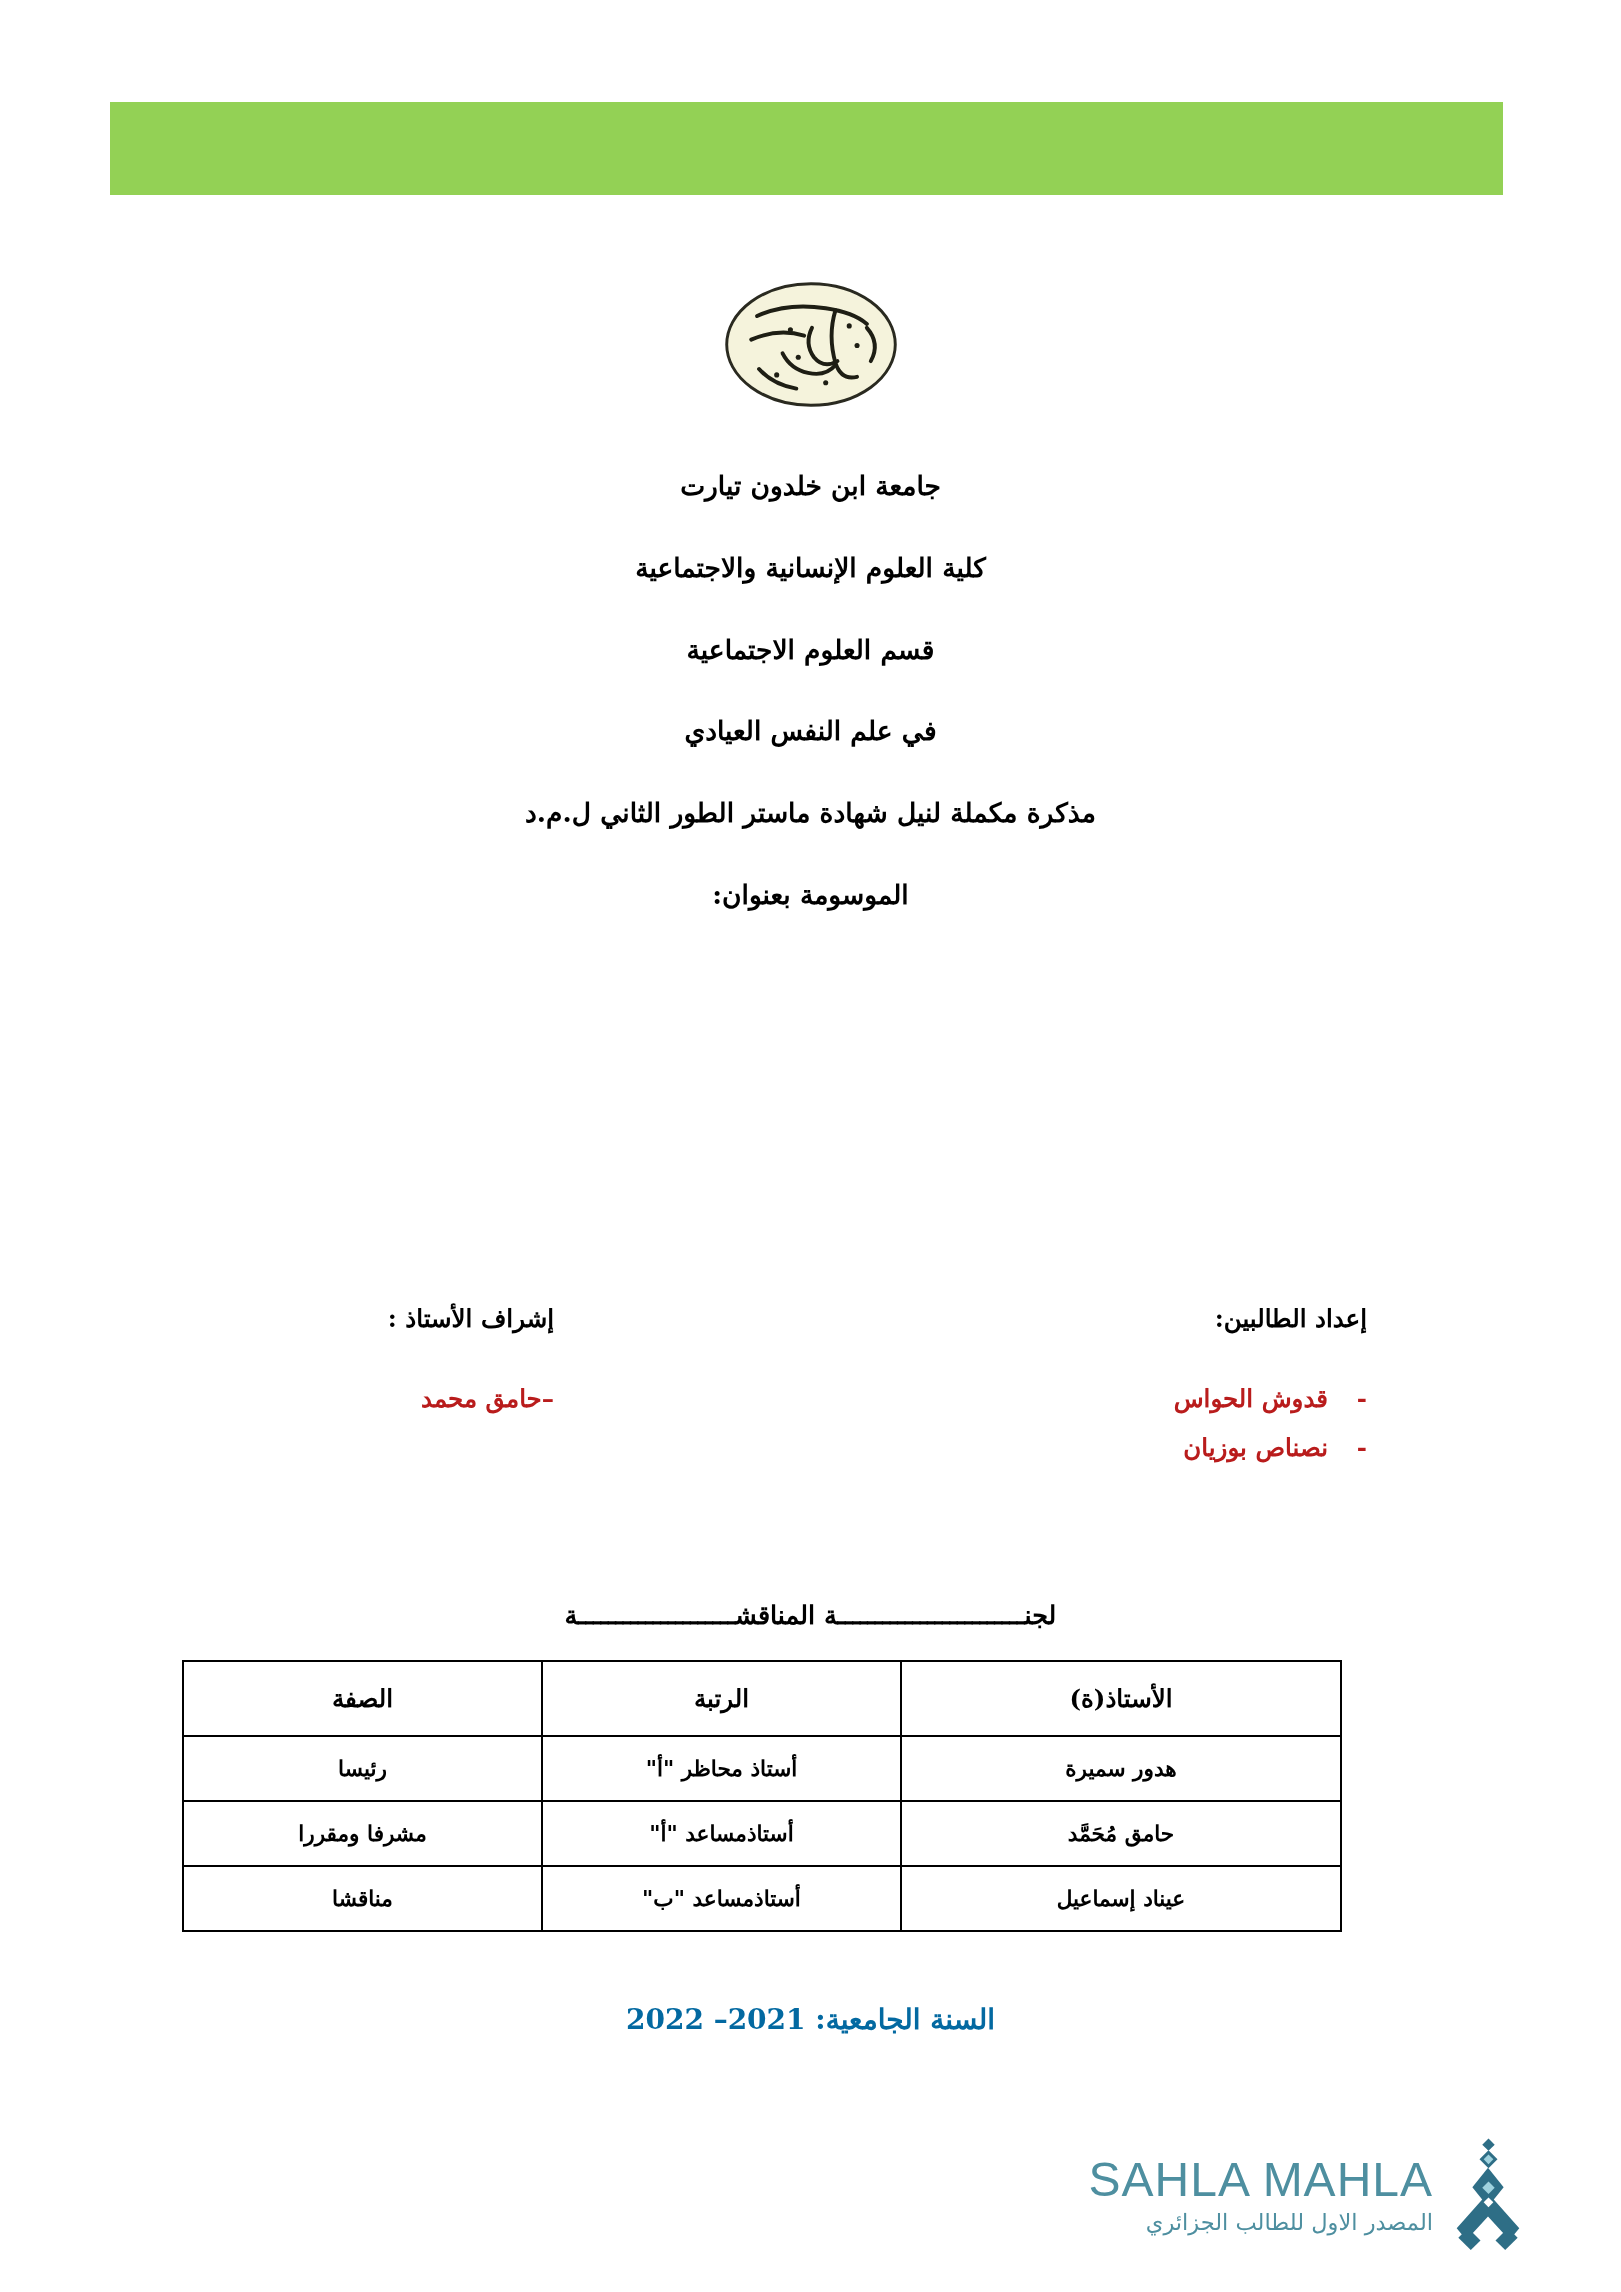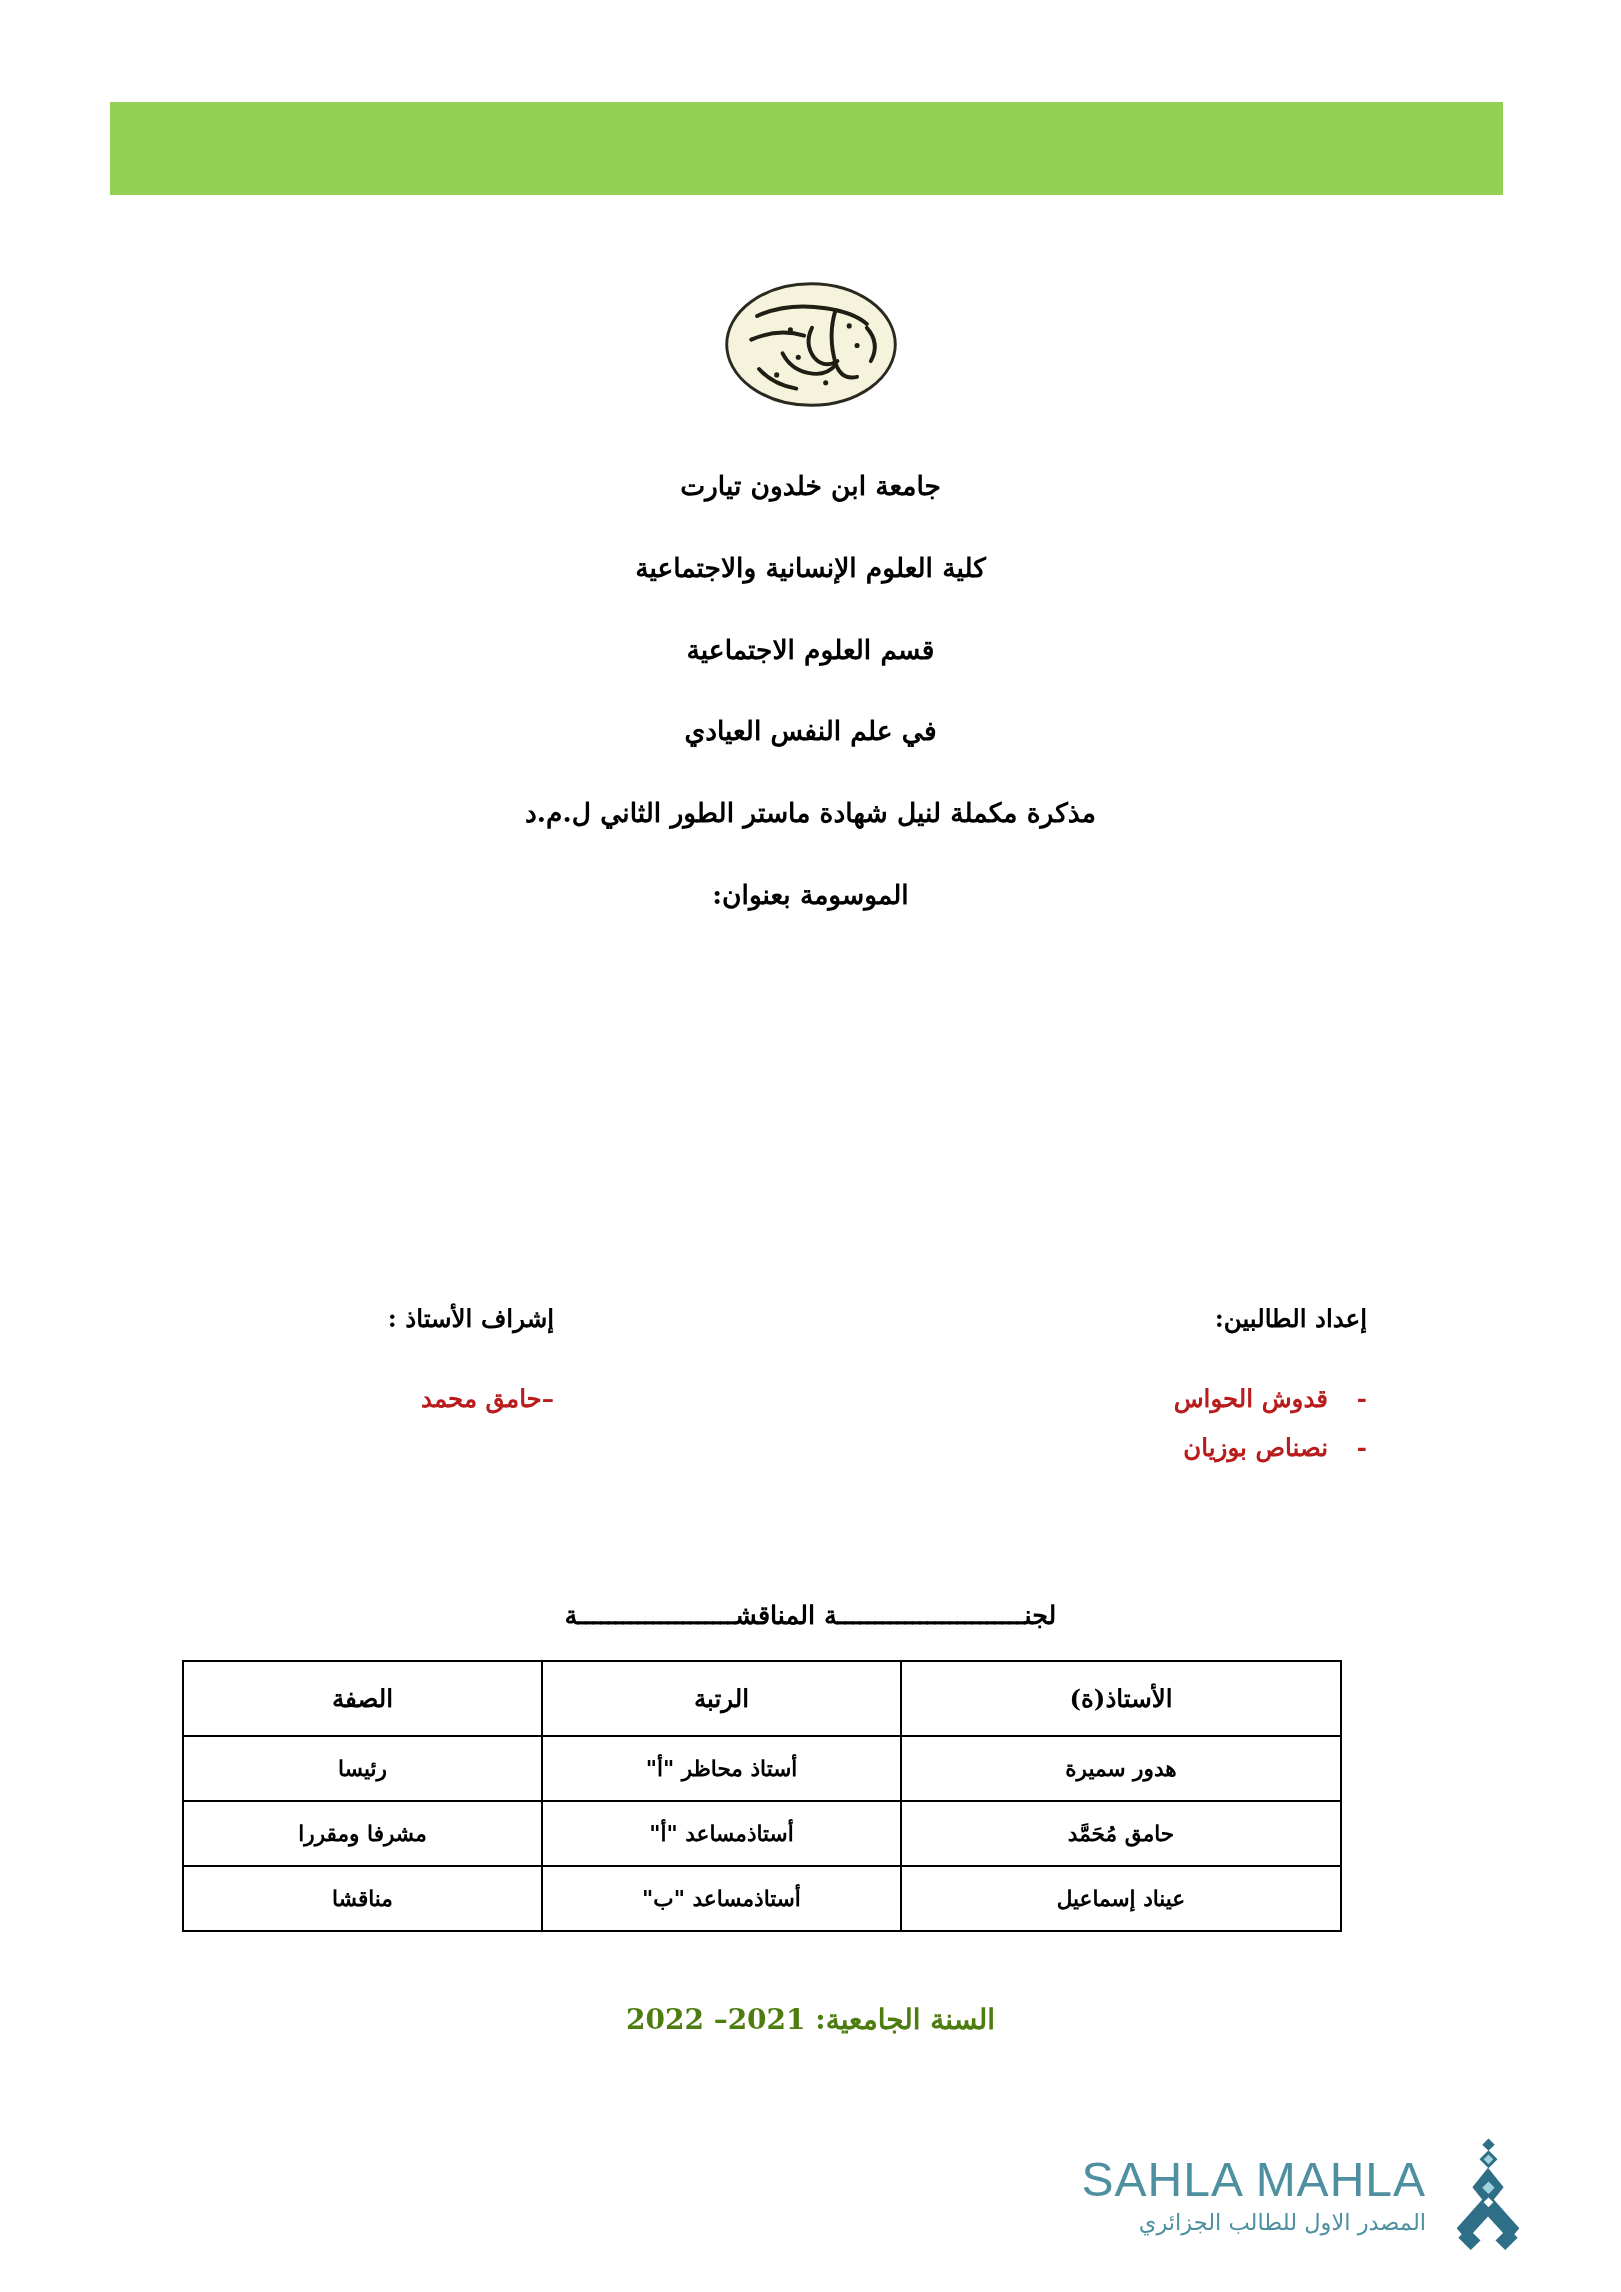--- a/index.html
+++ b/index.html
@@ -182,35 +182,35 @@
   
   .academic-year {
     position: absolute;
     left: 0;
     right: 0;
     top: 2003px;
     text-align: center;
     font-family: "DejaVu Serif", serif;
     font-weight: 700;
     font-size: 28px;
-    color: #4d7c0f;
+    color: #0369a1;
     direction: rtl;
   }
 
   
   .brand {
     position: absolute;
     left: 1063px;
     top: 2132px;
     width: 470px;
     height: 127px;
     display: flex;
     flex-direction: row-reverse;
     align-items: center;
-    gap: 17px;
+    gap: 10px;
     direction: ltr;
   }
   .brand-mark { width: 90px; height: 116px; flex: 0 0 auto; }
   .brand-mark svg { display: block; width: 100%; height: 100%; }
   .brand-text { display: flex; flex-direction: column; align-items: flex-end; }
   .brand-name {
     font-family: "Liberation Sans", sans-serif;
     font-size: 48px;
     letter-spacing: 1px;
     color: #4E8FA0;

